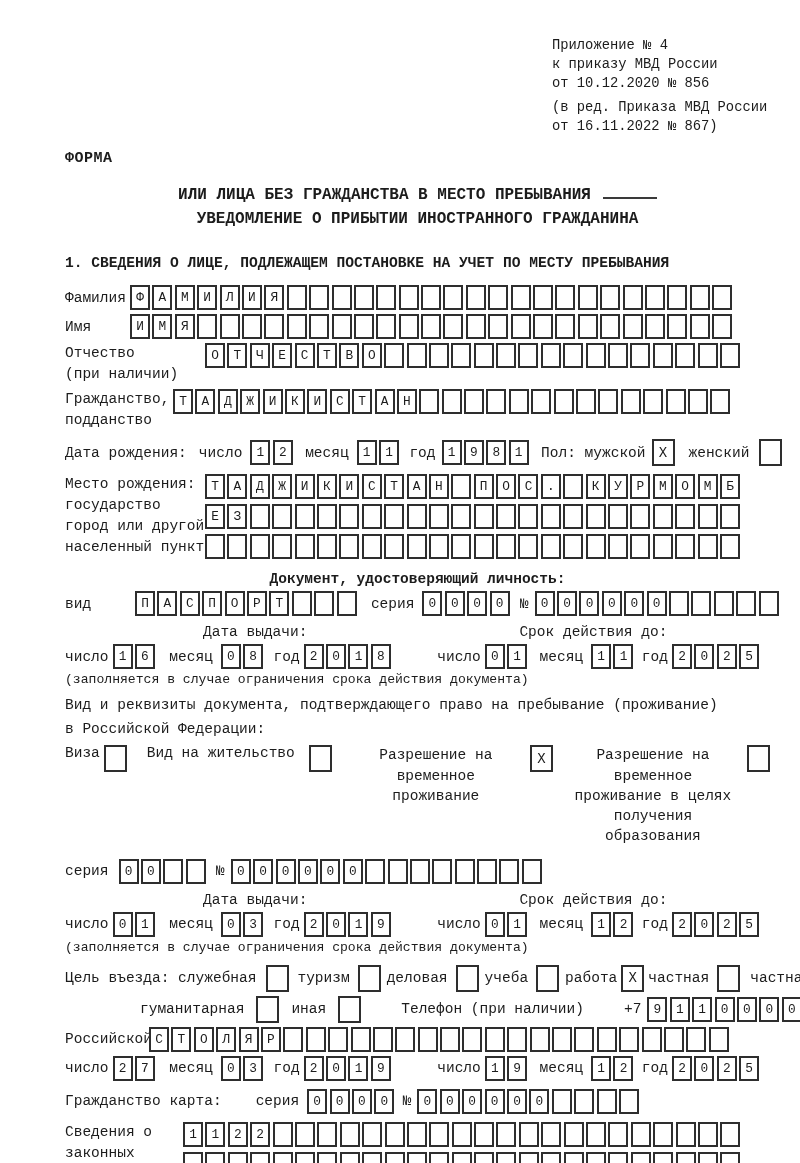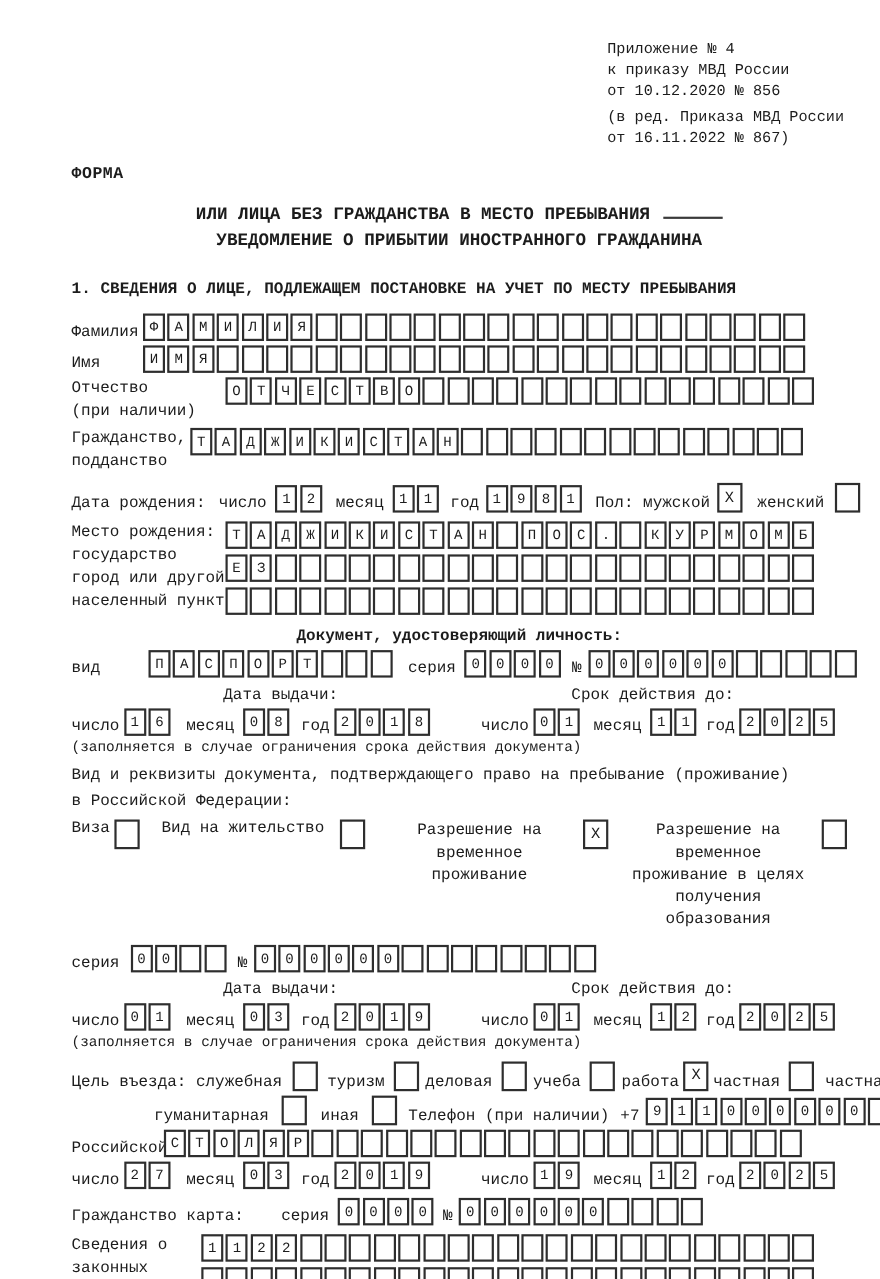--- a/index.html
+++ b/index.html
@@ -9,39 +9,39 @@
     font-family:Liberation Mono, monospace;
     color:#1c1c1c; overflow:hidden; position:relative;
     font-size:14.5px;
   }
   .refblock { margin-left:auto; width:218px; font-size:13.8px; line-height:1.38; }
   .refblock .gap { height:5px; }
   .forma { text-align:left; padding-right:10px; font-weight:bold; font-size:15px; margin-top:14px; letter-spacing:.5px; }
   .title { text-align:center; font-weight:bold; font-size:16px; line-height:1.5; margin-top:16px; }
   .uline { display:inline-block; width:54px; border-bottom:2.2px solid #3a3a3a; height:12px; margin-left:12px; }
   .sect { font-weight:bold; font-size:14.6px; margin-top:24px; }
-  .row { display:flex; align-items:flex-end; margin-top:4px; }
+  .row { display:flex; align-items:center; margin-top:4px; }
   .row.top { align-items:flex-start; }
   .lbl { flex-shrink:0; }
   .lbl2 { line-height:1.45; flex-shrink:0; }
   .cells { display:flex; flex-wrap:nowrap; }
   .cells.stack { flex-direction:column; }
   .cells.stack .r { display:flex; margin-bottom:5px; }
   .cell {
     width:16px; height:21px; border:2px solid #2e2e2e; margin-right:2.4px;
     display:flex; align-items:center; justify-content:center;
     font-size:12.8px; flex-shrink:0; background:#fff;
   }
   .box {
     width:19px; height:23px; border:2px solid #2e2e2e; display:inline-flex;
     align-items:center; justify-content:center; font-size:14px; flex-shrink:0; background:#fff;
   }
   .ml4{margin-left:4px}.ml6{margin-left:6px}.ml8{margin-left:8px}.ml10{margin-left:10px}
   .ml12{margin-left:12px}.ml14{margin-left:14px}.ml16{margin-left:16px}.ml20{margin-left:20px}
-  .ml24{margin-left:10px}.ml34{margin-left:34px}.ml44{margin-left:44px}
+  .ml24{margin-left:40px}.ml34{margin-left:34px}.ml44{margin-left:44px}
   .w65{width:65px}.w70{width:70px}.w108{width:108px}.w118{width:118px}.w140{width:140px}
   .dochead { text-align:center; font-weight:bold; font-size:14.5px; margin-top:7px; }
   .dg-head { display:flex; margin-top:8px; font-size:14.5px; }
   .dg-h1 { margin-left:138px; }
   .dg-h2 { margin-left:212px; }
   .dg-h2b { margin-left:188px; }
   .note { text-align:left; font-size:13.1px; padding-right:24px; margin-top:3px; }
   .permit-lbl { text-align:center; line-height:1.4; }
   .mt8{margin-top:8px}.mt10{margin-top:10px}.mt12{margin-top:12px}.mt14{margin-top:14px}
 </style>

